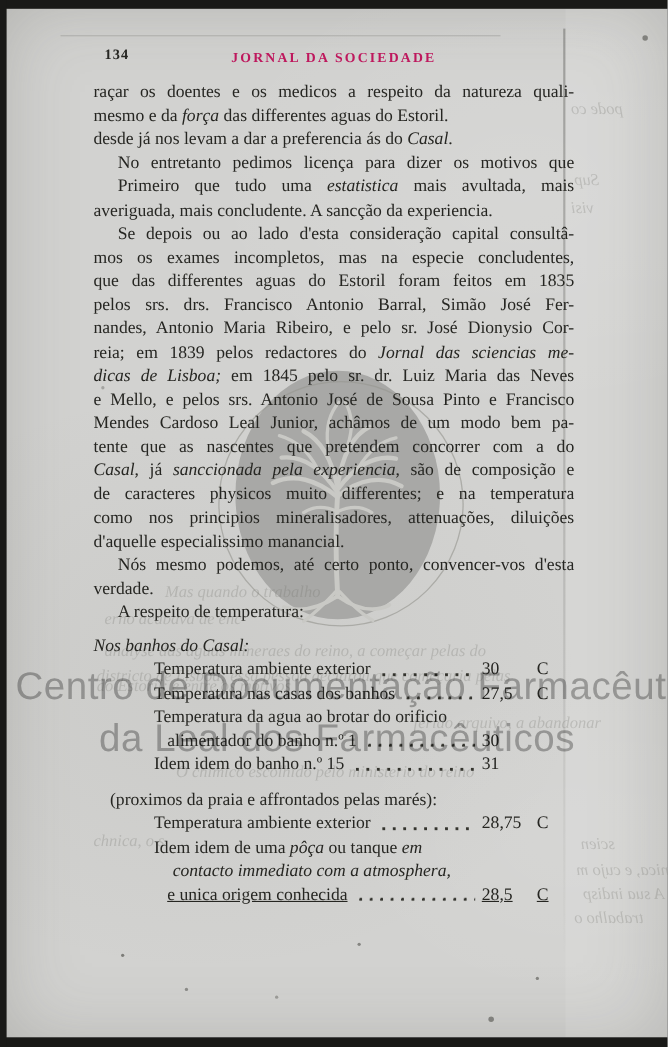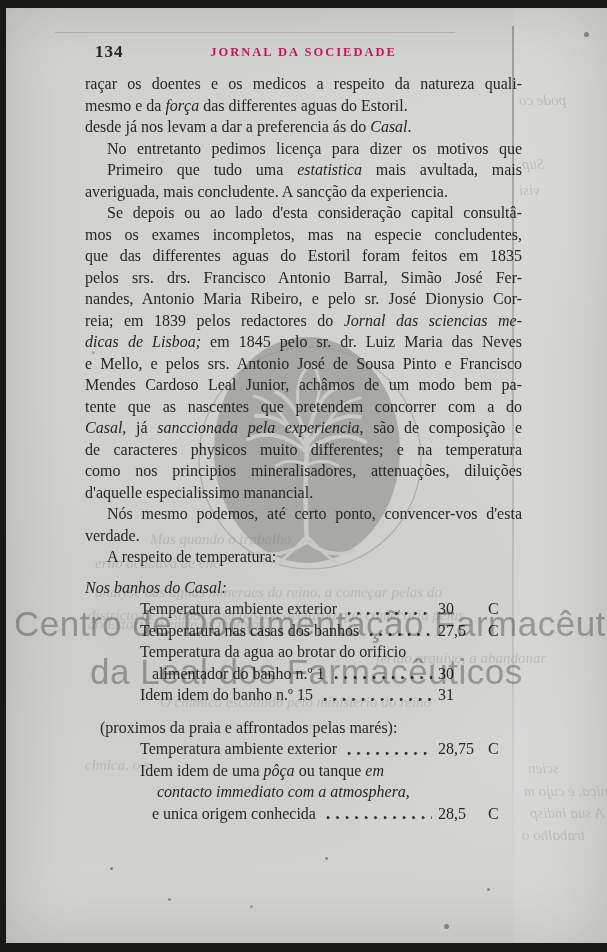--- a/index.html
+++ b/index.html
@@ -26,21 +26,21 @@
     filter:blur(.4px);}
   .edge-lighter{position:absolute;left:514px;top:8px;width:93px;height:935px;
     background:rgba(255,255,255,.09);z-index:0;}
   .specks{position:absolute;left:110px;top:867px;width:3px;height:3px;border-radius:50%;
     background:rgba(55,55,50,.55);z-index:5;
     box-shadow:215px -10px 0 rgba(55,55,50,.5), 58px 31px 0 rgba(55,55,50,.45),
       377px 21px 0 rgba(55,55,50,.5), 335px 58px 0 1px rgba(55,55,50,.5),
       140px 38px 0 rgba(55,55,50,.35), 475px -834px 0 1px rgba(55,55,50,.5),
       -18px -516px 0 rgba(55,55,50,.3), 310px -480px 0 rgba(55,55,50,.25);}
   .header{position:absolute;left:85px;top:42px;width:437px;height:22px;z-index:3;}
-  .pageno{position:absolute;left:10px;top:0;font-size:17px;font-weight:bold;letter-spacing:1px;}
+  .pageno{position:absolute;left:10px;top:0;font-size:13px;font-weight:bold;letter-spacing:1px;}
   .runtitle{position:absolute;left:0;right:0;top:3px;text-align:center;
     font-size:12.5px;font-weight:bold;letter-spacing:2px;color:#be185d;}
   .flow{position:absolute;left:85px;top:73px;width:437px;z-index:3;}
   .ln{height:21.5px;line-height:21.5px;font-size:16px;white-space:nowrap;}
   .ln.just{white-space:normal;text-align:justify;text-align-last:justify;}
   .ln .it{font-style:italic;}
   .gap{height:9px;}
   .gap2{height:11px;}
   .row{display:flex;align-items:baseline;padding-right:12px;white-space:normal;}
   .row .lbl{white-space:pre;flex:0 0 auto;}
@@ -152,21 +152,21 @@
       <div class="gap2"></div>
       <div class="ln" style="padding-left: 15px;"><span>(proximos da praia e affrontados pelas marés):</span></div>
       <div class="ln row" style="padding-left: 55px;">
         <span class="lbl">Temperatura ambiente exterior</span>
         <span class="dots"></span>
         <span class="val">28,75</span>
         <span class="unit">C</span>
       </div>
       <div class="ln" style="padding-left: 55px;"><span>Idem idem de uma </span><span class="it">pôça</span><span> ou tanque </span><span class="it">em</span></div>
       <div class="ln" style="padding-left: 72px;"><span class="it">contacto immediato com a atmosphera,</span></div>
-      <div class="ln row" style="padding-left: 67px;">
+      <div class="ln row" style="padding-left: 67px; text-decoration: underline;">
         <span class="lbl">e unica origem conhecida</span>
         <span class="dots"></span>
         <span class="val">28,5</span>
         <span class="unit">C</span>
       </div>
     </div>
 
   <div class="wmtext wm1">Centro de Documentação Farmacêutica</div>
   <div class="wmtext wm2">da Leal dos Farmacêuticos</div>
 

